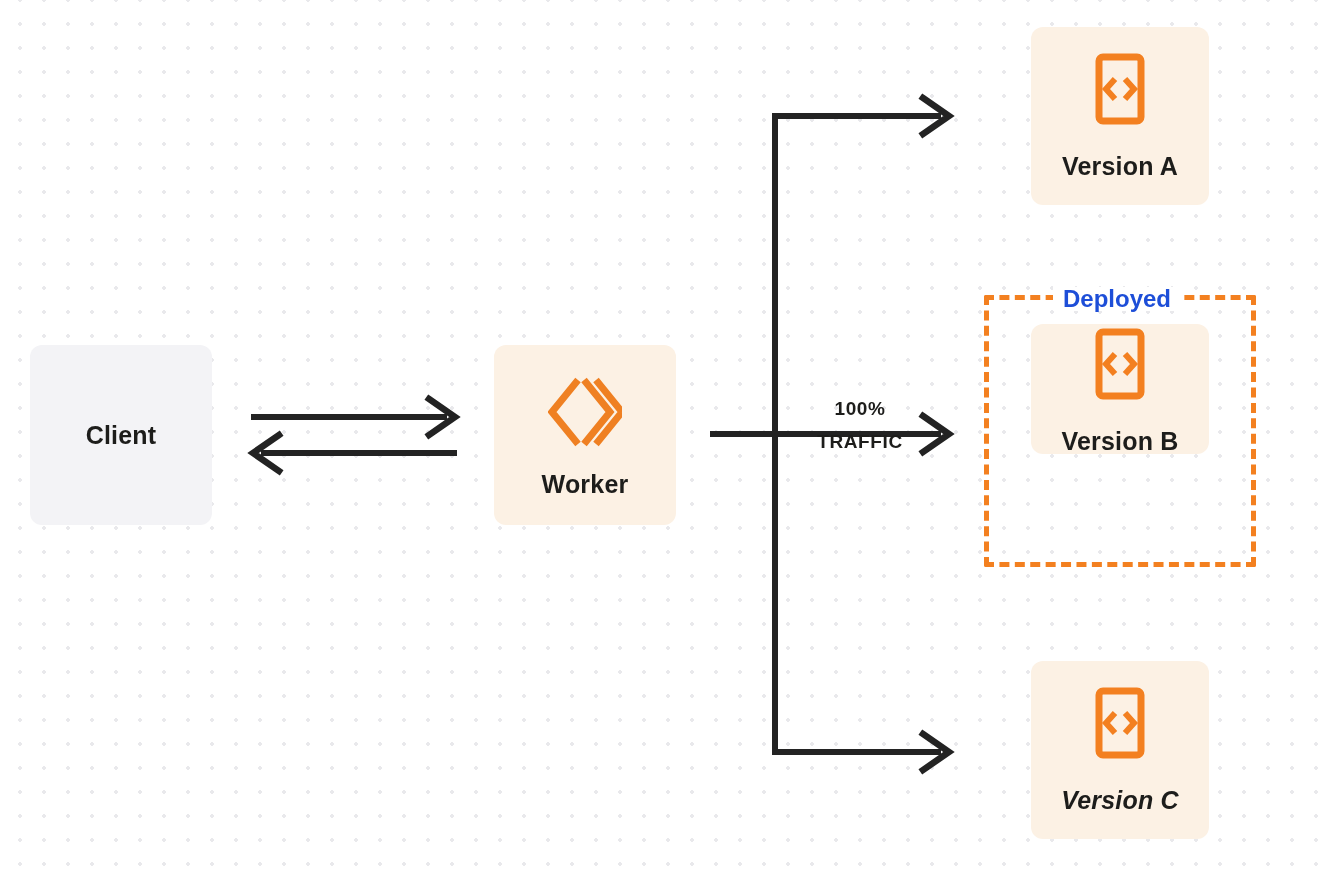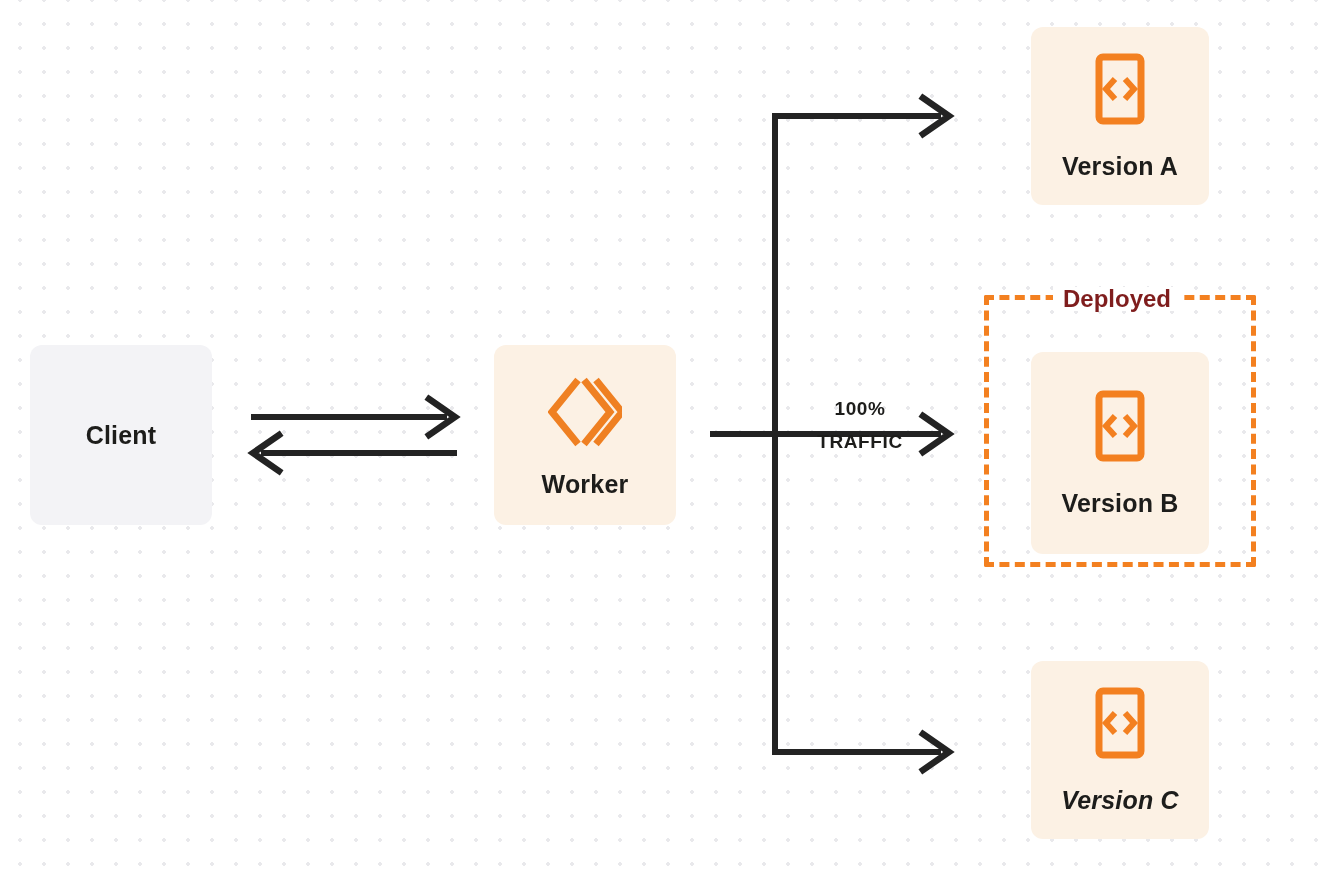--- a/index.html
+++ b/index.html
@@ -53,21 +53,21 @@
   
   .deployed-frame {
     position: absolute;
     box-sizing: border-box;
     border: 5px dashed #f38020;
     border-radius: 2px;
   }
   .deployed-label {
     position: absolute;
     background: #ffffff;
-    color: #7f1d1d;
+    color: #1d4ed8;
     font-size: 24px;
     font-weight: bold;
     line-height: 1;
     padding: 0 10px;
     white-space: nowrap;
   }
 
   
   .traffic-label {
     position: absolute;
@@ -167,21 +167,21 @@
         <path d="M 25 26 L 16 36 L 25 46" fill="none" stroke="#f38020" stroke-width="6" stroke-linecap="butt" stroke-linejoin="miter"></path>
         <path d="M 35 26 L 44 36 L 35 46" fill="none" stroke="#f38020" stroke-width="6" stroke-linecap="butt" stroke-linejoin="miter"></path>
       </svg>
     </span>
     <span class="node-label">Version A</span>
   </div>
 
   <div class="deployed-frame" style="left:984px; top:295px; width:272px; height:272px;"></div>
   <div class="deployed-label" style="left:1053px; top:287px;">Deployed</div>
 
-  <div class="node node-version" style="left:1031px; top:352px; width:178px; height:202px;">
+  <div class="node node-version" style="left:1031px; top:324px; width:178px; height:130px;justify-content:flex-end;">
     <span class="icon-wrap">
       <svg width="60" height="72" viewBox="0 0 60 72" xmlns="http://www.w3.org/2000/svg">
         <rect x="9" y="4" width="42" height="64" rx="4" ry="4" fill="none" stroke="#f38020" stroke-width="7"></rect>
         <path d="M 25 26 L 16 36 L 25 46" fill="none" stroke="#f38020" stroke-width="6" stroke-linecap="butt" stroke-linejoin="miter"></path>
         <path d="M 35 26 L 44 36 L 35 46" fill="none" stroke="#f38020" stroke-width="6" stroke-linecap="butt" stroke-linejoin="miter"></path>
       </svg>
     </span>
     <span class="node-label">Version B</span>
   </div>
 

